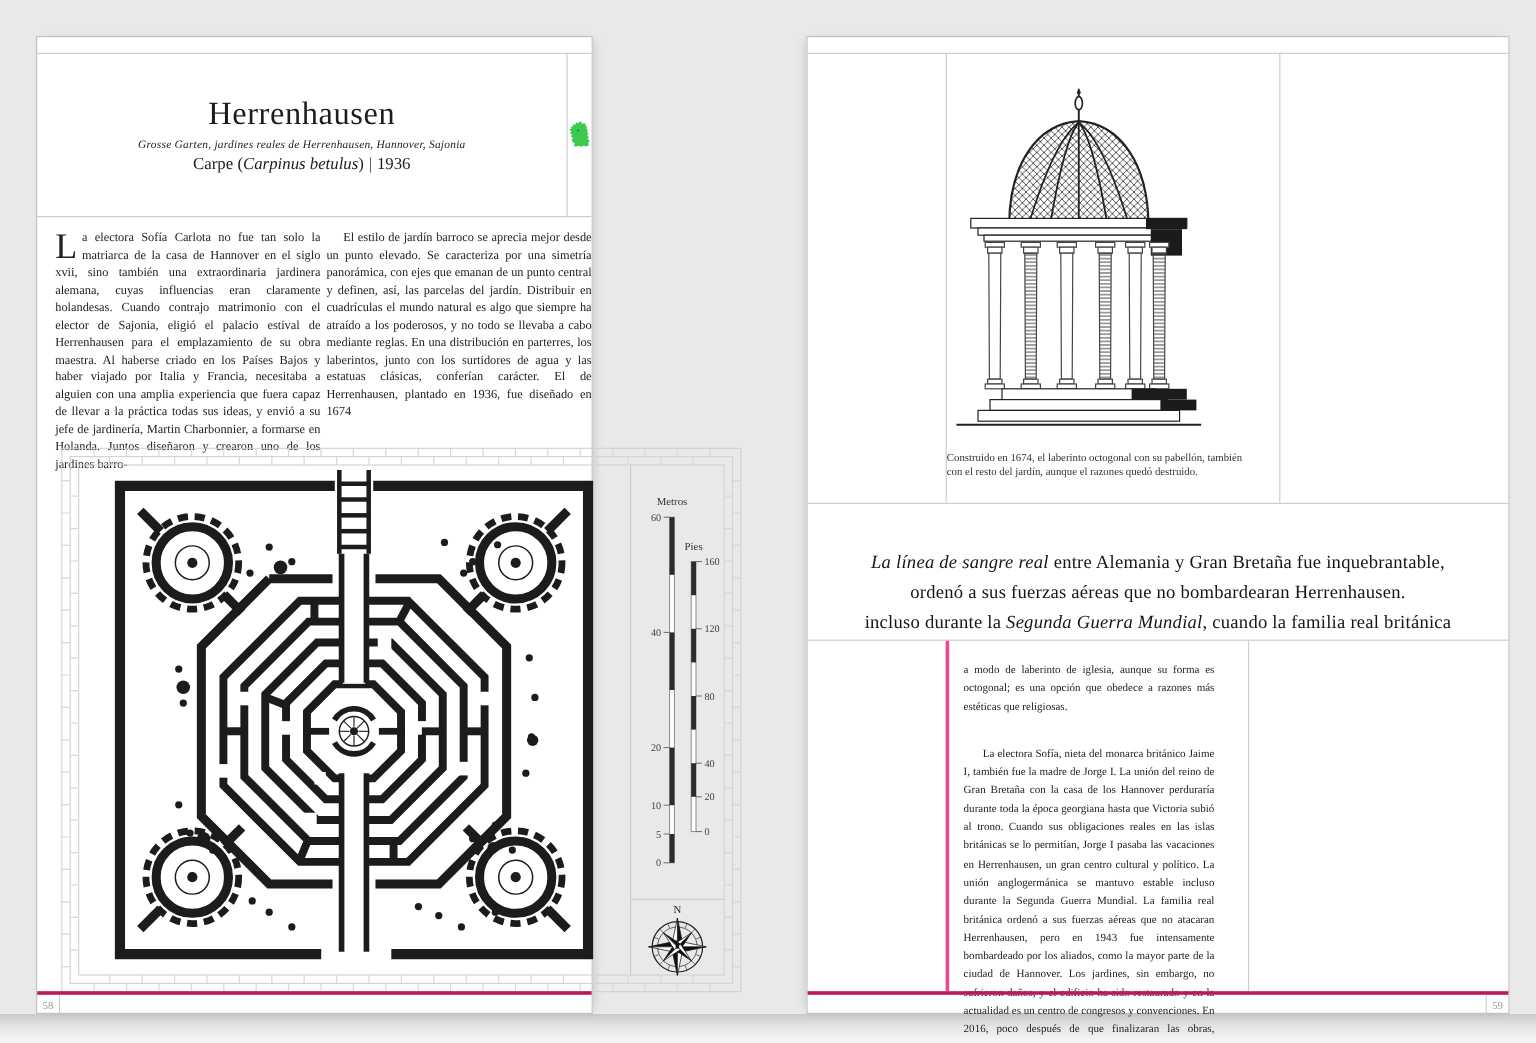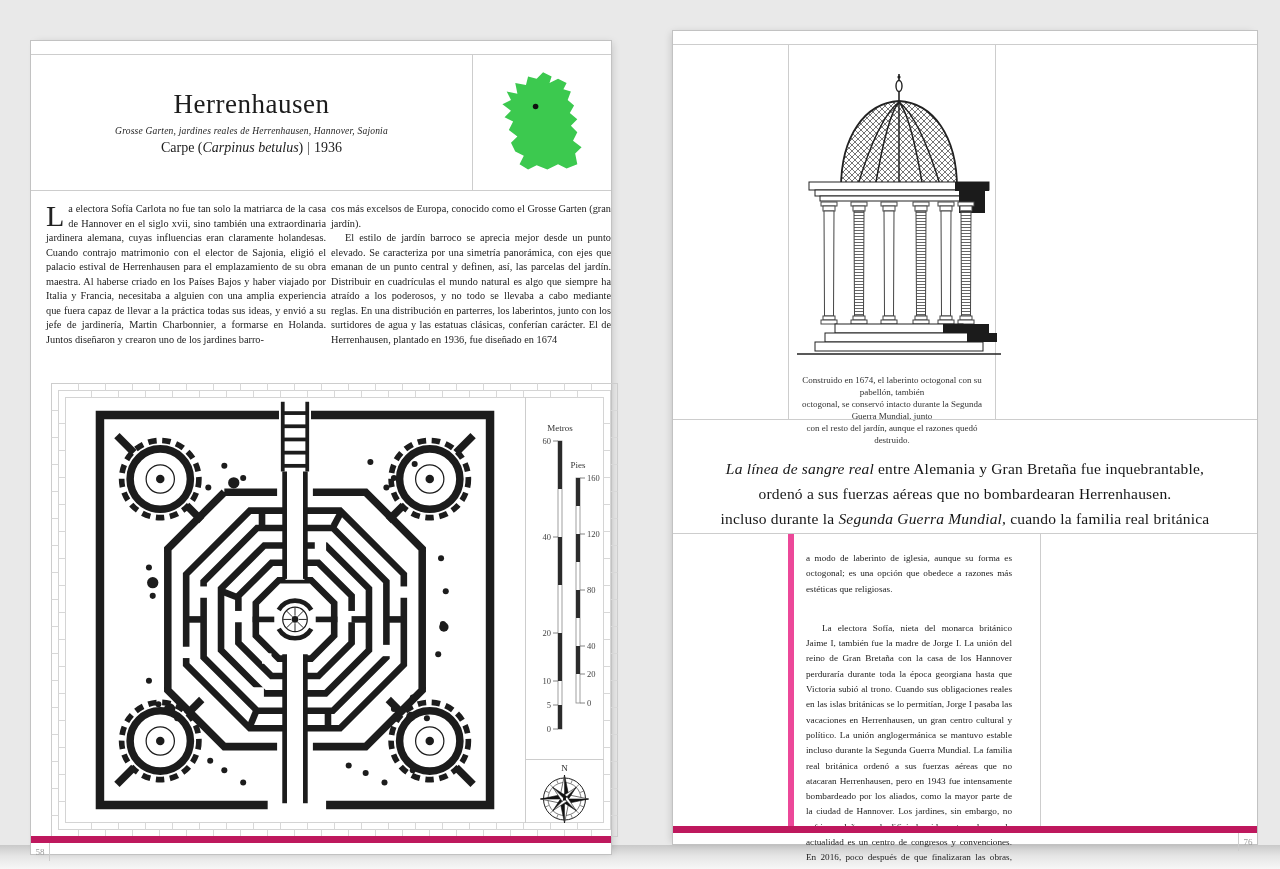--- a/index.html
+++ b/index.html
@@ -1,21 +1,21 @@
 <!DOCTYPE html>
 <html><head>
 <meta charset="utf-8">
 <style>
   html,body{margin:0;padding:0;width:1280px;height:869px;overflow:hidden;
     background:#e9e9e9;font-family:"Liberation Serif","DejaVu Serif",serif;color:#1c1c1c;}
   #stage{position:relative;width:1280px;height:869px;background:#e9e9e9;}
   .floor{position:absolute;left:0;top:845px;width:1280px;height:24px;
     background:linear-gradient(to bottom,#c9c9c9 0%,#e5e5e5 45%,#f7f7f7 100%);}
   .page{position:absolute;top:30px;height:815px;background:#ffffff;border:1px solid #c2c2c2;box-sizing:border-box;}
-  .page.left{left:30px;width:582px;box-shadow:3px 0 8px -3px rgba(0,0,0,.18);margin-top:10px;}
+  .page.left{left:30px;width:464px;box-shadow:3px 0 8px -3px rgba(0,0,0,.18);}
   .page.right{left:672px;width:586px;box-shadow:-3px 0 8px -3px rgba(0,0,0,.18);}
   .top-strip{position:absolute;left:0;right:0;top:0;height:13px;border-bottom:1px solid #cdcdcd;}
   
   .lp-header{position:absolute;left:0;right:0;top:13px;height:136px;border-bottom:1px solid #cdcdcd;}
   .lp-title-cell{position:absolute;left:0;top:0;bottom:0;width:441px;display:flex;flex-direction:column;
     align-items:center;justify-content:center;text-align:center;}
   .lp-map-cell{position:absolute;left:441px;right:0;top:0;bottom:0;border-left:1px solid #cdcdcd;
     display:flex;align-items:center;justify-content:center;}
   .pg-title{font-size:27px;font-weight:normal;letter-spacing:.5px;margin:0 0 6px 0;}
   .pg-sub{font-style:italic;font-size:9.5px;color:#222;margin-bottom:4px;letter-spacing:.2px;}
@@ -30,38 +30,38 @@
   
   .sheet{position:absolute;left:20px;top:342px;width:567px;height:454px;}
   .sheet svg{position:absolute;}
   #sheet-grid{left:0;top:0;}
   #maze{left:32px;top:15px;}
   .v-div{position:absolute;left:474px;top:14px;height:426px;border-left:1px solid #cdcdcd;}
   #scales{left:474px;top:14px;}
   .h-div{position:absolute;left:474px;top:376px;width:79px;border-top:1px solid #cdcdcd;}
   #compass{left:474px;top:376px;}
   
-  .p-footer{position:absolute;left:0;right:0;top:795px;height:18px;border-top:7px solid #be185d;}
+  .p-footer{position:absolute;left:0;right:0;top:795px;height:18px;border-top:3px solid #be185d;}
   .num-box{position:absolute;top:0;bottom:0;width:18px;display:flex;align-items:center;justify-content:center;
     font-size:9px;color:#9a9a9a;}
   .num-box.l{left:0;border-right:1px solid #cdcdcd;}
   .num-box.r{right:0;border-left:1px solid #cdcdcd;}
   
   .illus-section{position:absolute;left:0;right:0;top:13px;height:375px;}
-  .illus-cell{position:absolute;left:115px;width:208px;top:0;bottom:0;box-sizing:border-box;
-    border-left:1px solid #cdcdcd;border-right:1px solid #cdcdcd;text-align:center;}
+  .illus-cell{position:absolute;left:115px;width:279px;top:0;bottom:0;box-sizing:border-box;
+    border-left:1px solid #cdcdcd;border-right:1px solid #cdcdcd;}
   .illus-cell svg{margin-top:26px;}
   .caption{margin-top:8px;font-size:9px;line-height:12px;color:#333;}
   .quote-section{position:absolute;left:0;right:0;top:388px;height:115px;box-sizing:border-box;
     border-top:1px solid #cdcdcd;border-bottom:1px solid #cdcdcd;text-align:center;padding-top:36px;}
   .q-line{font-size:15.5px;line-height:25px;color:#161616;letter-spacing:.2px;}
   .q-line .it{font-style:italic;}
   .text-section{position:absolute;left:0;right:0;top:503px;height:292px;}
   .text-cell{position:absolute;left:115px;width:253px;top:0;bottom:0;box-sizing:border-box;
-    border-left:6px solid #ec4899;border-right:1px solid #cdcdcd;padding:17px 28px 0 12px;}
+    border-left:3px solid #ec4899;border-right:1px solid #cdcdcd;padding:17px 28px 0 12px;}
   .text-cell p{margin:0;font-size:9.2px;line-height:15.3px;text-align:justify;color:#222;}
   .text-cell p.indent{text-indent:16px;margin-top:24px;}
   text{font-family:"Liberation Serif","DejaVu Serif",serif;}
 </style>
 </head>
 <body>
 
 <div id="stage">
   <div class="floor"></div>
 
@@ -80,21 +80,20 @@
           <circle cx="37" cy="34" r="2.6" fill="#111"></circle>
         </svg>
       </div>
     </div>
 
     <div class="lp-body">
       <div class="col">
         <p><span class="dropcap">L</span><span>a electora Sofía Carlota no fue tan solo la matriarca de la casa de Hannover en el siglo xvii, sino también una extraordinaria jardinera alemana, cuyas influencias eran claramente holandesas. Cuando contrajo matrimonio con el elector de Sajonia, eligió el palacio estival de Herrenhausen para el emplazamiento de su obra maestra. Al haberse criado en los Países Bajos y haber viajado por Italia y Francia, necesitaba a alguien con una amplia experiencia que fuera capaz de llevar a la práctica todas sus ideas, y envió a su jefe de jardinería, Martin Charbonnier, a formarse en Holanda. Juntos diseñaron y crearon uno de los jardines barro-</span></p>
       </div>
       <div class="col">
-        <p>cos más excelsos de Europa, conocido como el Grosse Garten (gran jardín).</p>
         <p class="indent">El estilo de jardín barroco se aprecia mejor desde un punto elevado. Se caracteriza por una simetría panorámica, con ejes que emanan de un punto central y definen, así, las parcelas del jardín. Distribuir en cuadrículas el mundo natural es algo que siempre ha atraído a los poderosos, y no todo se llevaba a cabo mediante reglas. En una distribución en parterres, los laberintos, junto con los surtidores de agua y las estatuas clásicas, conferían carácter. El de Herrenhausen, plantado en 1936, fue diseñado en 1674</p>
       </div>
     </div>
 
     <div class="sheet">
       <svg id="sheet-grid" width="567" height="454" viewBox="0 0 567 454">
         <rect x="0.5" y="0.5" width="566" height="453" fill="none" stroke="#cdcdcd"></rect>
         <rect x="7.5" y="7.5" width="552" height="439" fill="none" stroke="#d4d4d4"></rect>
         <rect x="14.5" y="14.5" width="538" height="425" fill="none" stroke="#d4d4d4"></rect>
         <g id="grid-ticks" stroke="#d8d8d8" stroke-width="1">
@@ -577,38 +576,37 @@
             <rect x="46" y="254" width="128" height="9" fill="#fff"></rect>
             <rect x="36" y="263" width="148" height="9" fill="#fff"></rect>
             <rect x="26" y="272" width="168" height="9" fill="#fff"></rect>
           </g>
           <rect x="154" y="254" width="46" height="9" fill="#1b1b1b"></rect>
           <rect x="178" y="263" width="30" height="9" fill="#1b1b1b"></rect>
           <line x1="8" y1="284" x2="212" y2="284" stroke="#222" stroke-width="1.6"></line>
         </svg>
         <div class="caption">
           <div>Construido en 1674, el laberinto octogonal con su pabellón, también</div>
-          <div>octogonal, se conservó intacto durante la Segunda Guerra Mundial, junto</div>
           <div>con el resto del jardín, aunque el razones quedó destruido.</div>
         </div>
       </div>
     </div>
 
     <div class="quote-section">
       <div class="q-line"><span class="it">La línea de sangre real</span><span> entre Alemania y Gran Bretaña fue inquebrantable,</span></div>
       <div class="q-line">ordenó a sus fuerzas aéreas que no bombardearan Herrenhausen.</div>
       <div class="q-line"><span>incluso durante la </span><span class="it">Segunda Guerra Mundial</span><span>, cuando la familia real británica</span></div>
     </div>
 
     <div class="text-section">
       <div class="text-cell">
         <p>a modo de laberinto de iglesia, aunque su forma es octogonal; es una opción que obedece a razones más estéticas que religiosas.</p>
         <p class="indent">La electora Sofía, nieta del monarca británico Jaime I, también fue la madre de Jorge I. La unión del reino de Gran Bretaña con la casa de los Hannover perduraría durante toda la época georgiana hasta que Victoria subió al trono. Cuando sus obligaciones reales en las islas británicas se lo permitían, Jorge I pasaba las vacaciones en Herrenhausen, un gran centro cultural y político. La unión anglogermánica se mantuvo estable incluso durante la Segunda Guerra Mundial. La familia real británica ordenó a sus fuerzas aéreas que no atacaran Herrenhausen, pero en 1943 fue intensamente bombardeado por los aliados, como la mayor parte de la ciudad de Hannover. Los jardines, sin embargo, no sufrieron daños, y el edificio ha sido restaurado y en la actualidad es un centro de congresos y convenciones. En 2016, poco después de que finalizaran las obras, hospedó a Barack Obama y Angela Merkel.</p>
       </div>
     </div>
 
     <div class="p-footer">
       <div class="num-box r">
-          <span>76</span>
+          <span>59</span>
         </div>
     </div>
   </div>
 </div>
 
 </body></html>

